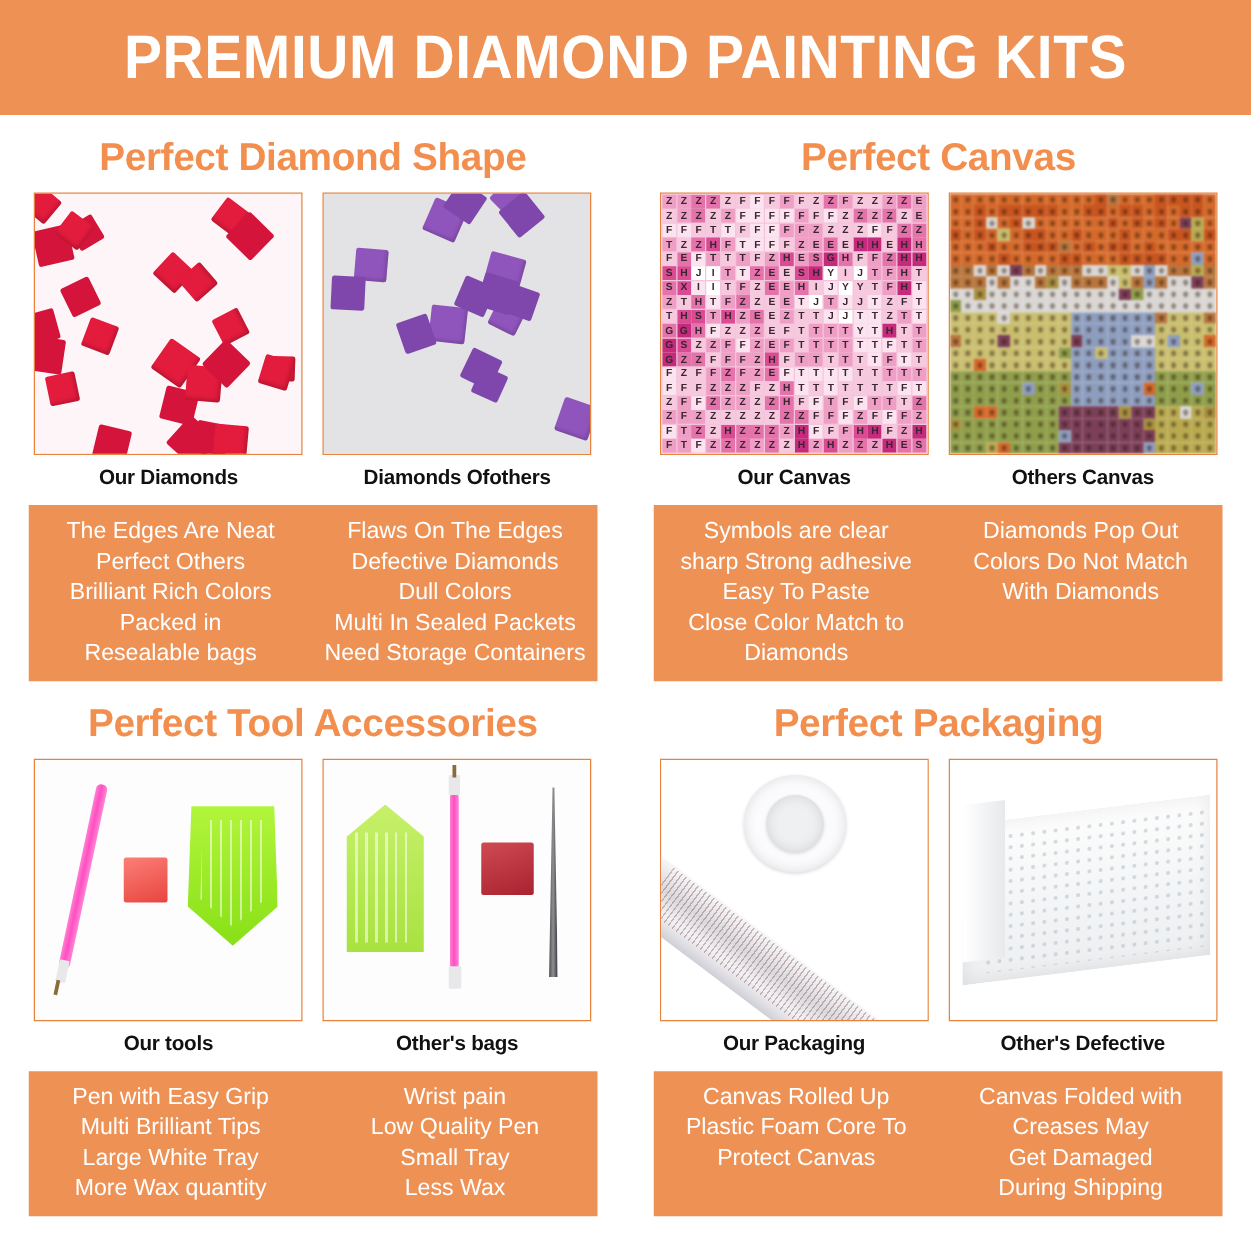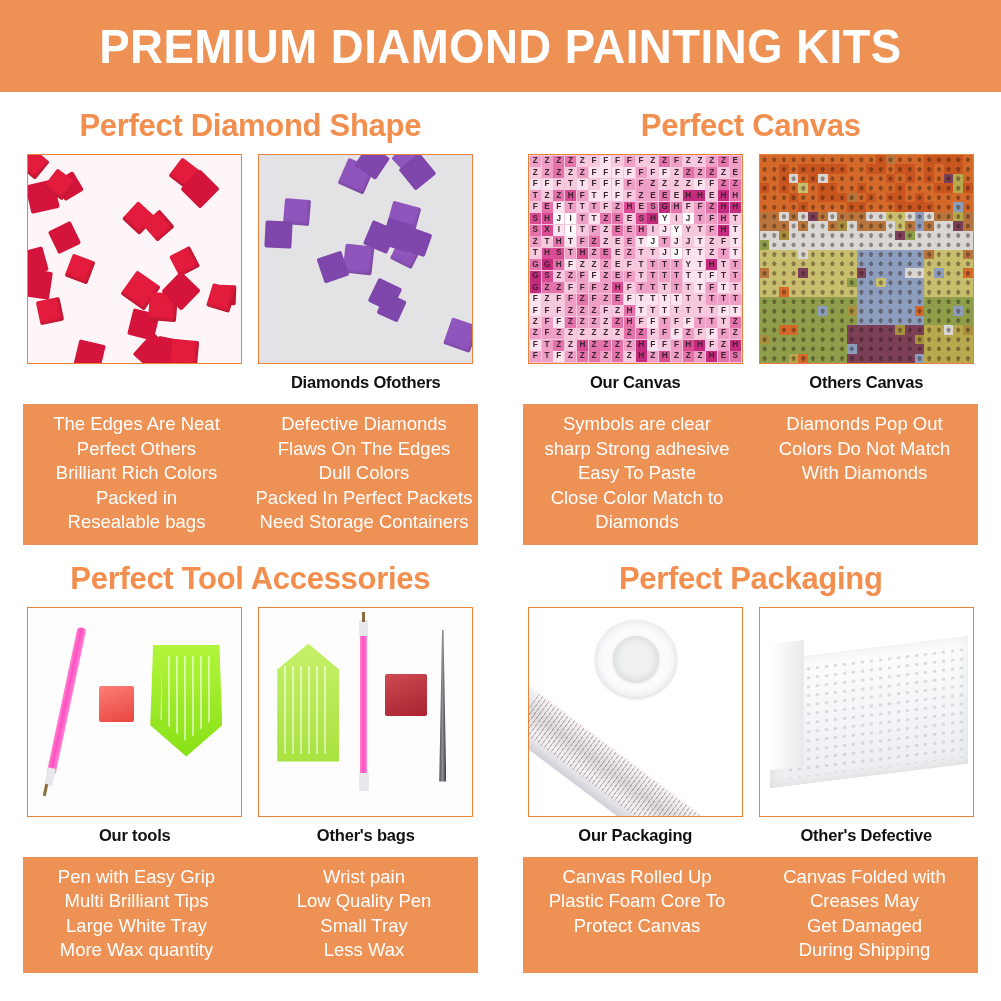--- a/index.html
+++ b/index.html
@@ -226,20 +226,21 @@
               <div class="gem red" style="width: 27.2427px; height: 27.2427px; left: 143.083px; top: 185.433px; transform: rotate(5.1798deg);"></div>
               <div class="gem red" style="width: 28.2316px; height: 28.2316px; left: 120.47px; top: 138.234px; transform: rotate(4.6527deg);"></div>
               <div class="gem red" style="width: 23.1238px; height: 23.1238px; left: -6.13704px; top: -3.23358px; transform: rotate(39.9057deg);"></div>
               <div class="gem red2" style="width: 28.3337px; height: 28.3337px; left: -5.11976px; top: 114.541px; transform: rotate(8.5407deg);"></div>
               <div class="gem red2" style="width: 27.1685px; height: 27.1685px; left: 47.5995px; top: 187.283px; transform: rotate(13.4974deg);"></div>
               <div class="gem red2" style="width: 28.0492px; height: 28.0492px; left: 158.028px; top: 19.5347px; transform: rotate(44.4779deg);"></div>
               <div class="gem red2" style="width: 25.0693px; height: 25.0693px; left: 24.1764px; top: 70.4409px; transform: rotate(-26.0398deg);"></div>
               <div class="gem red2" style="width: 28.1354px; height: 28.1354px; left: 139.184px; top: 122.374px; transform: rotate(44.1219deg);"></div>
             </div>
         </div>
+        <div class="pic-caption">Our Diamonds</div>
       </div>
 
       <div class="pic-cell">
         <div class="pic-frame">
           <div class="photo-purple" id="art-purple">
               <div class="gem purple" style="width: 27.7618px; height: 27.7618px; left: 83.2384px; top: 6.83575px; transform: rotate(23.6705deg);"></div>
               <div class="gem purple" style="width: 25.8494px; height: 25.8494px; left: 24.3601px; top: 44.1247px; transform: rotate(4.73465deg);"></div>
               <div class="gem purple" style="width: 23.5593px; height: 23.5593px; left: 134.757px; top: 86.3922px; transform: rotate(26.4359deg);"></div>
               <div class="gem purple" style="width: 29.0382px; height: 29.0382px; left: 130.116px; top: 48.7759px; transform: rotate(15.4926deg);"></div>
               <div class="gem purple2" style="width: 26.2114px; height: 26.2114px; left: 99.9894px; top: -5.70202px; transform: rotate(33.9619deg);"></div>
@@ -262,24 +263,24 @@
     </div>
     <div class="feature-box">
       <div class="feature-col">
           <span class="fl">The Edges Are Neat</span>
           <span class="fl">Perfect Others</span>
           <span class="fl">Brilliant Rich Colors</span>
           <span class="fl">Packed in</span>
           <span class="fl">Resealable bags</span>
         </div>
       <div class="feature-col">
+          <span class="fl">Flaws On The Edges</span>
           <span class="fl">Defective Diamonds</span>
-          <span class="fl">Flaws On The Edges</span>
           <span class="fl">Dull Colors</span>
-          <span class="fl">Packed In Perfect Packets</span>
+          <span class="fl">Multi In Sealed Packets</span>
           <span class="fl">Need Storage Containers</span>
         </div>
     </div>
   </div>
 
   <div class="quadrant">
     <div class="section-title">Perfect Canvas</div>
     <div class="pair-row">
 
       <div class="pic-cell">

